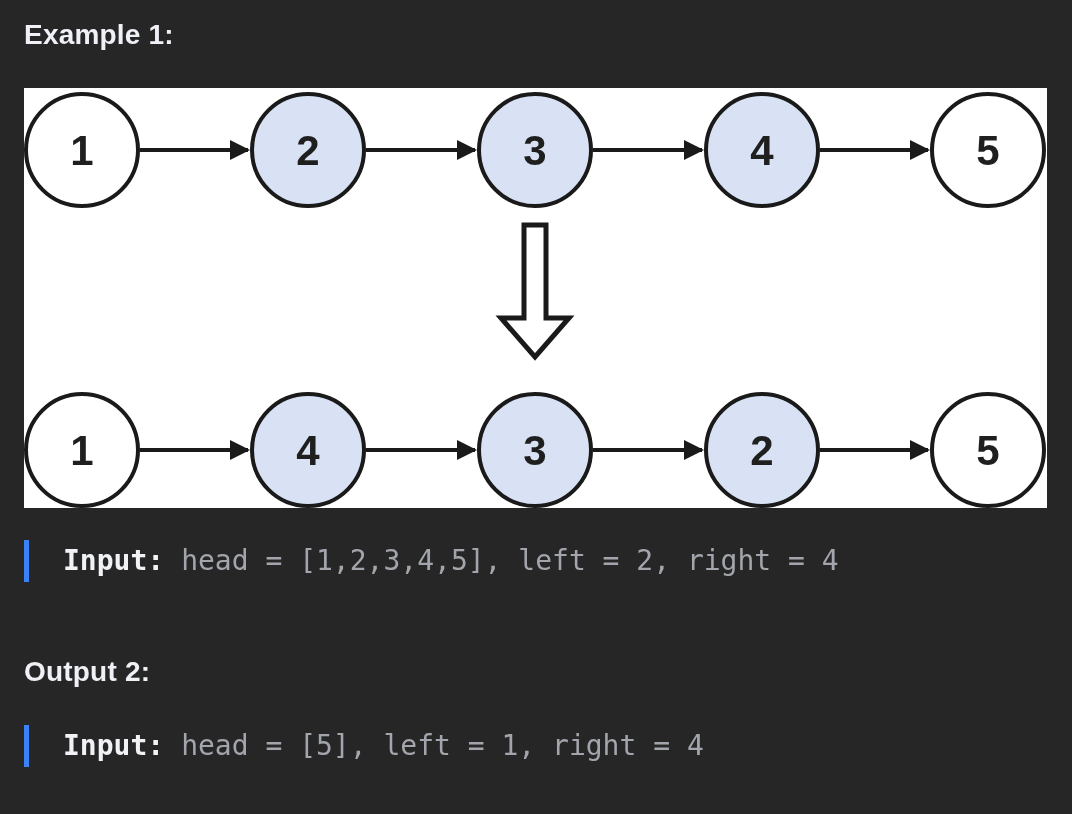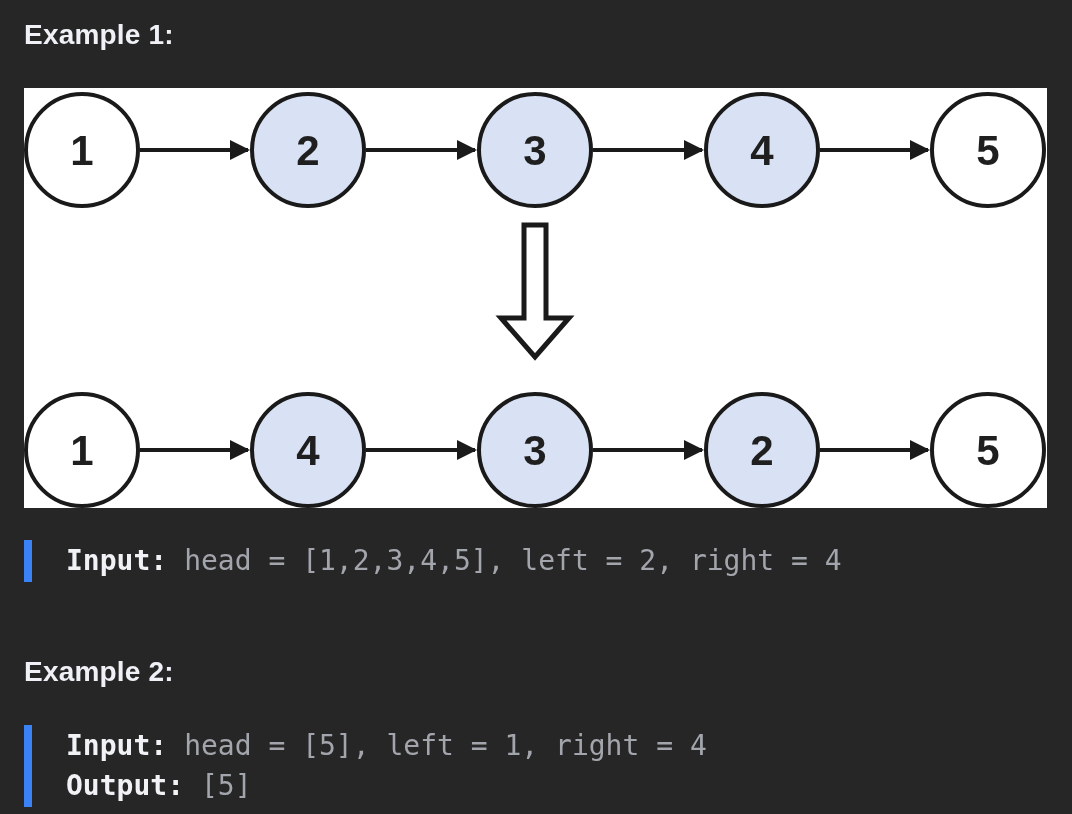--- a/index.html
+++ b/index.html
@@ -44,21 +44,21 @@
   .node-value {
     font-family: "Liberation Sans", sans-serif;
     font-size: 42px;
     font-weight: 700;
     fill: #1f1f1f;
   }
 
   .code-block {
     position: absolute;
     left: 24px;
-    border-left: 8px solid #3b82f6;
+    border-left: 5px solid #3b82f6;
     padding: 1px 0 1px 34px;
     font-family: "DejaVu Sans Mono", monospace;
     font-size: 28px;
     line-height: 40px;
     white-space: nowrap;
   }
   #example1-code { top: 540px; }
   #example2-code { top: 725px; }
 
   .code-line { height: 40px; }
@@ -134,24 +134,21 @@
       </g>
     </svg>
   </div>
 
   <div class="code-block" id="example1-code">
     <div class="code-line">
       <span class="code-label">Input:</span><span class="code-value">head = [1,2,3,4,5], left = 2, right = 4</span>
     </div>
   </div>
 
-  <h3 class="example-heading" id="example2-heading">Example 2:</h3>
+  <h3 class="example-heading" id="example2-heading">Output 2:</h3>
 
   <div class="code-block" id="example2-code">
     <div class="code-line">
       <span class="code-label">Input:</span><span class="code-value">head = [5], left = 1, right = 4</span>
-    </div>
-    <div class="code-line">
-      <span class="code-label">Output:</span><span class="code-value">[5]</span>
     </div>
   </div>
 
 </div>
 
 </body></html>

